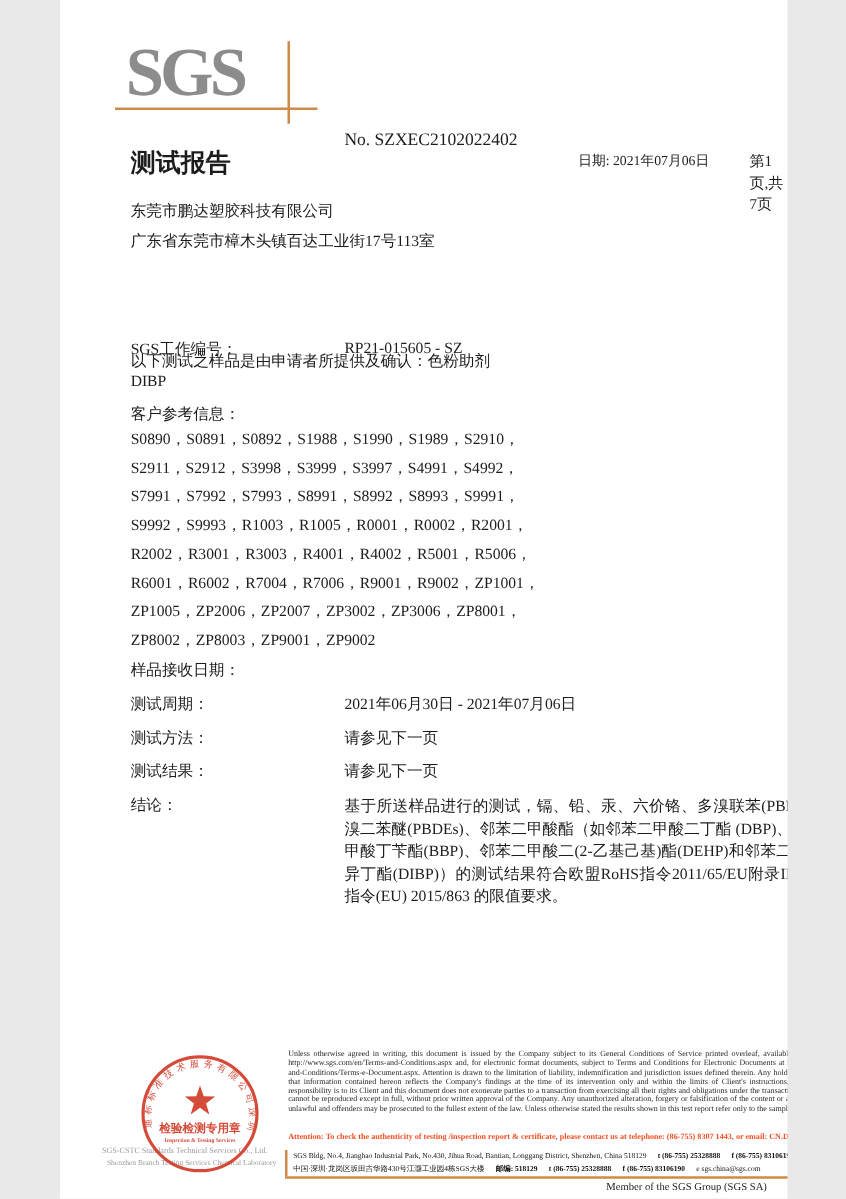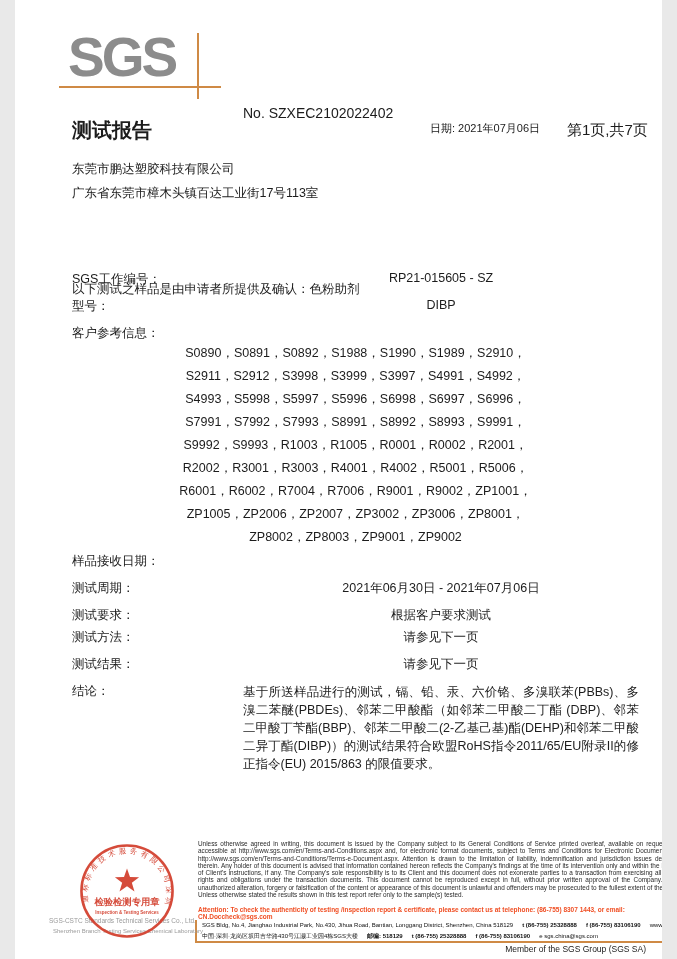--- a/index.html
+++ b/index.html
@@ -1,40 +1,40 @@
 <!DOCTYPE html>
 <html><head>
 <meta charset="utf-8">
 <style>
   html,body{margin:0;padding:0;background:#e9e9e9;}
-  .page{position:relative;width:647px;height:959px;background:#ffffff;margin:0 auto;
-        font-family:Liberation Sans, sans-serif;color:#1c1c1c;overflow:hidden;}
+  .page{position:relative;width:582px;height:959px;background:#ffffff;margin:0 auto;
+        font-family:Liberation Serif, serif;color:#1c1c1c;overflow:hidden;}
 
   
   .logo-text{position:absolute;left:53px;top:30px;font-size:55px;font-weight:bold;
              color:#8c8c8c;letter-spacing:-3px;line-height:1;}
   .logo-hline{position:absolute;left:44px;top:86px;width:162px;height:2px;background:#cf8a45;}
   .logo-vline{position:absolute;left:182px;top:33px;width:2px;height:66px;background:#cf8a45;}
 
   
   .report-title{position:absolute;left:57px;top:117px;font-size:20px;font-weight:bold;}
   .report-no{position:absolute;left:228px;top:105px;font-size:14px;}
   .report-date{position:absolute;left:415px;top:121px;font-size:11px;}
-  .report-pages{position:absolute;left:552px;top:121px;font-size:15px;text-align:center;}
+  .report-pages{position:absolute;left:552px;top:121px;font-size:12px;}
 
   .applicant-name{position:absolute;left:57px;top:161px;font-size:12.5px;}
   .applicant-address{position:absolute;left:57px;top:185px;font-size:12.5px;}
 
   .intro-line{position:absolute;left:57px;top:249px;font-size:12.5px;margin-top:32px;}
 
   
   .fields{position:absolute;left:57px;top:271px;width:567px;font-size:12.5px;}
   .frow{display:flex;margin-bottom:10px;}
   .flabel{width:171px;flex-shrink:0;}
-  .fvalue{flex:1;text-align:center;}
+  .fvalue{flex:1;}
   .ref-line{line-height:23px;}
   .conclusion-text{line-height:18px;text-align:justify;}
 
   
   .legal-text{position:absolute;left:183px;top:840px;width:478px;font-size:6.4px;
               line-height:7.3px;text-align:justify;color:#2a2a2a;}
   .attention-text{position:absolute;left:183px;top:906px;width:478px;font-size:6.5px;
                   line-height:7.2px;font-weight:bold;color:#f04e23;}
   .address-block{position:absolute;left:180px;top:920px;width:483px;
                  border-left:2px solid #cf8a45;padding-left:5px;box-sizing:border-box;}
@@ -65,47 +65,41 @@
   <div class="applicant-address">广东省东莞市樟木头镇百达工业街17号113室</div>
 
   <div class="intro-line">以下测试之样品是由申请者所提供及确认：色粉助剂</div>
 
   <div class="fields">
     <div class="frow">
       <div class="flabel">SGS工作编号：</div>
       <div class="fvalue">RP21-015605 - SZ</div>
     </div>
     <div class="frow">
-      <div class="flabel">型号：</div>
       <div class="fvalue">DIBP</div>
     </div>
     <div class="frow" style="margin-bottom:4px;flex-direction:column;">
       <div class="flabel">客户参考信息：</div>
       <div class="fvalue">
         <div class="ref-line">S0890，S0891，S0892，S1988，S1990，S1989，S2910，</div>
         <div class="ref-line">S2911，S2912，S3998，S3999，S3997，S4991，S4992，</div>
-        <div class="ref-line">S4993，S5998，S5997，S5996，S6998，S6997，S6996，</div>
         <div class="ref-line">S7991，S7992，S7993，S8991，S8992，S8993，S9991，</div>
         <div class="ref-line">S9992，S9993，R1003，R1005，R0001，R0002，R2001，</div>
         <div class="ref-line">R2002，R3001，R3003，R4001，R4002，R5001，R5006，</div>
         <div class="ref-line">R6001，R6002，R7004，R7006，R9001，R9002，ZP1001，</div>
         <div class="ref-line">ZP1005，ZP2006，ZP2007，ZP3002，ZP3006，ZP8001，</div>
         <div class="ref-line">ZP8002，ZP8003，ZP9001，ZP9002</div>
       </div>
     </div>
     <div class="frow">
       <div class="flabel">样品接收日期：</div>
     </div>
     <div class="frow">
       <div class="flabel">测试周期：</div>
       <div class="fvalue">2021年06月30日 - 2021年07月06日</div>
-    </div>
-    <div class="frow" style="margin-bottom:5px;">
-      <div class="flabel">测试要求：</div>
-      <div class="fvalue">根据客户要求测试</div>
     </div>
     <div class="frow">
       <div class="flabel">测试方法：</div>
       <div class="fvalue">请参见下一页</div>
     </div>
     <div class="frow">
       <div class="flabel">测试结果：</div>
       <div class="fvalue">请参见下一页</div>
     </div>
     <div class="frow">

